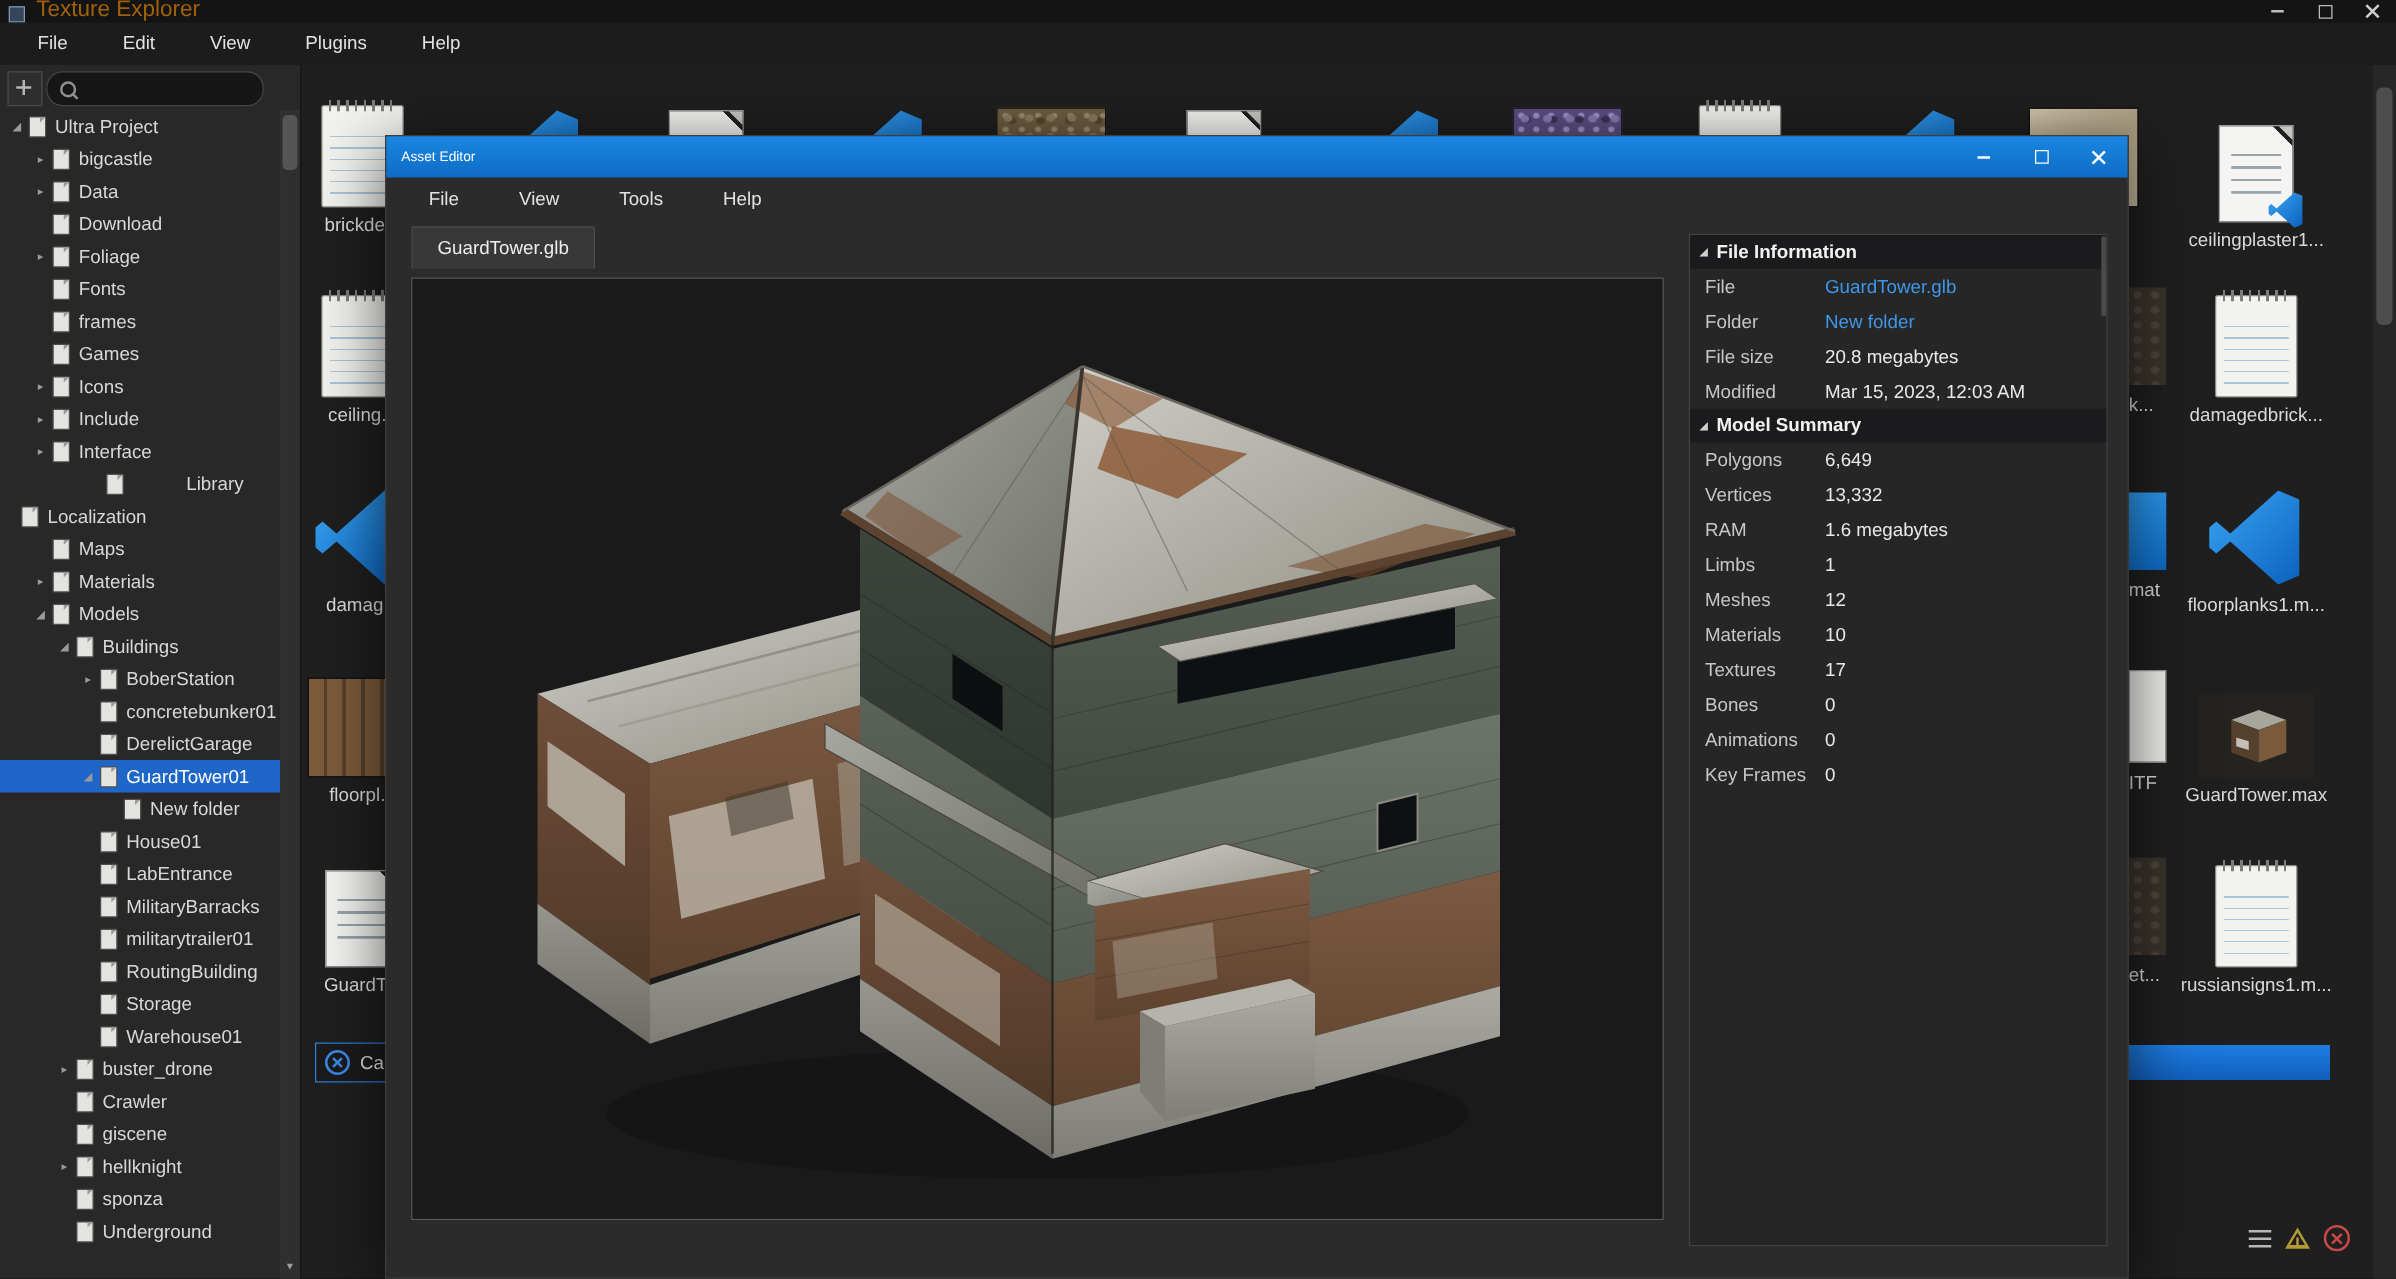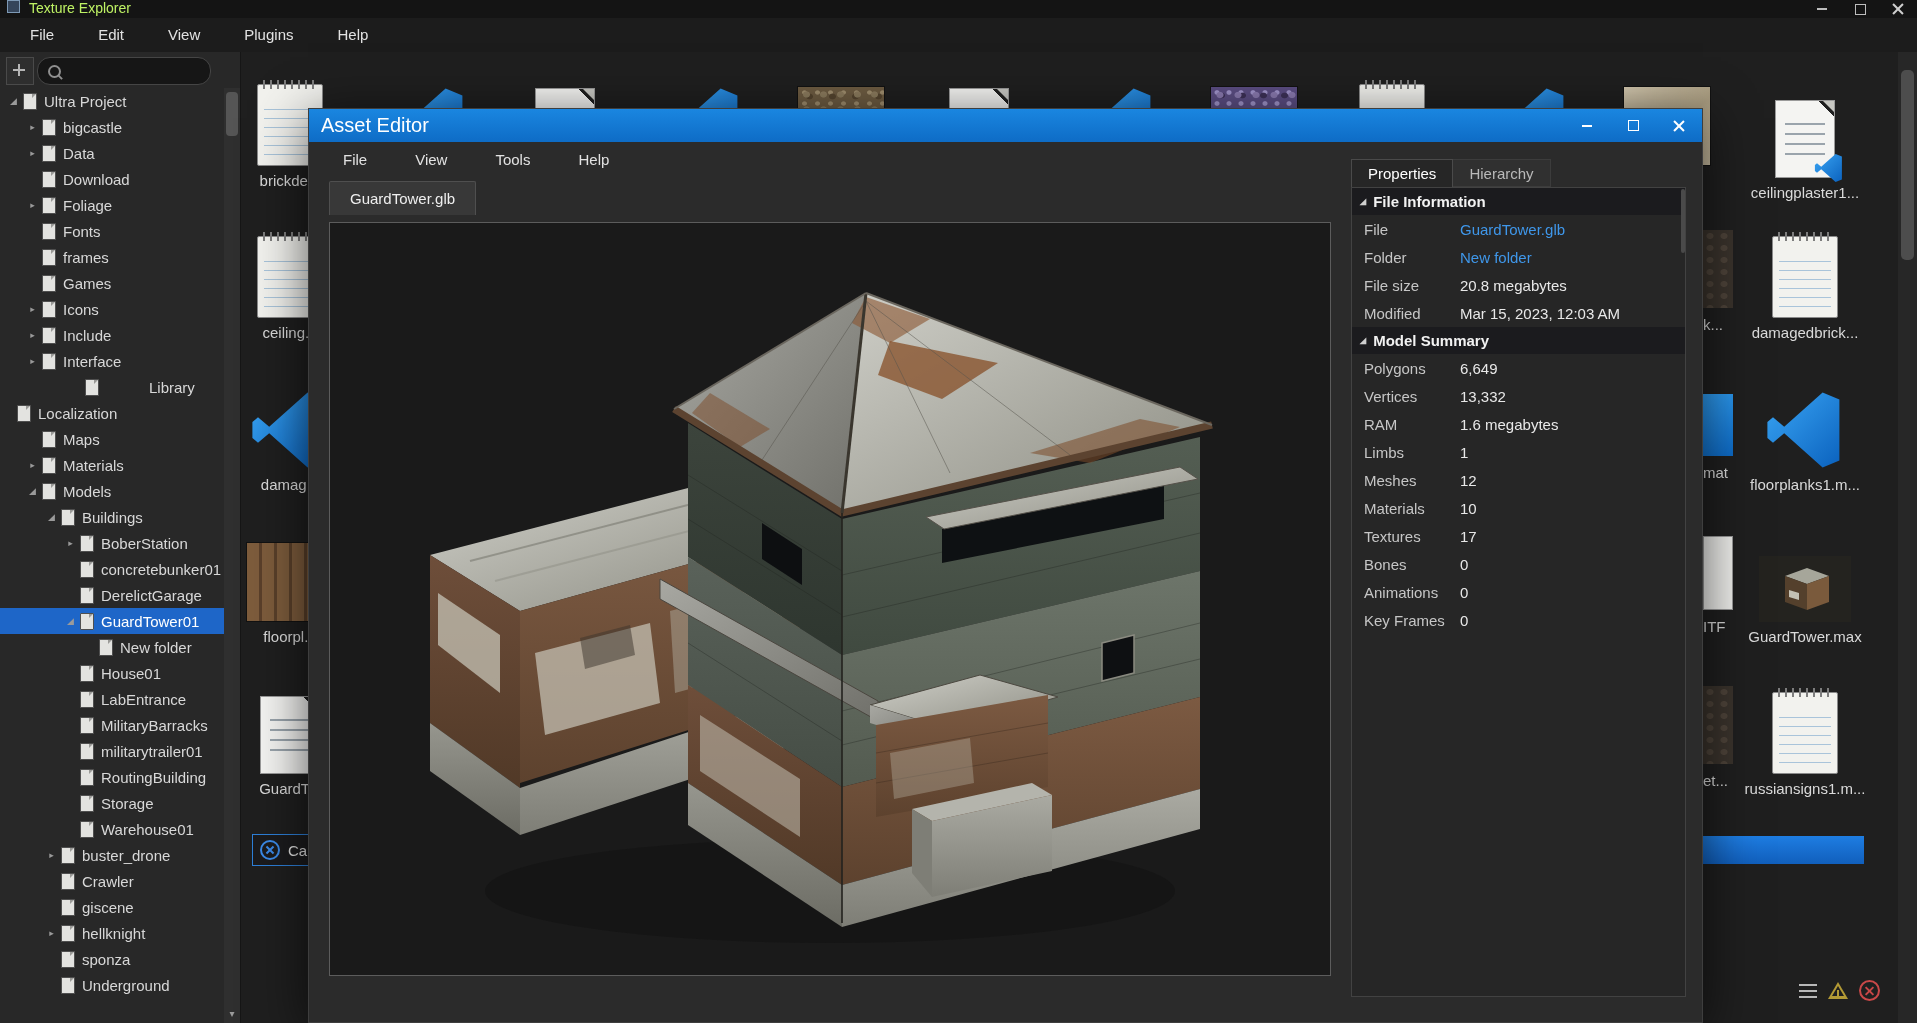--- a/index.html
+++ b/index.html
@@ -1,20 +1,20 @@
 <!DOCTYPE html>
 <html><head>
 <meta charset="utf-8">
 <style>
   html,body{margin:0;padding:0;background:#111;}
   body{width:1917px;height:1023px;position:relative;overflow:hidden;
        font-family:"Liberation Sans",sans-serif;color:#ddd;}
   
   .titlebar{position:absolute;left:0;top:0;width:1917px;height:18px;background:#141414;
-            display:flex;align-items:flex-start;font-size:14px;color:#bef264;z-index:4;}
+            display:flex;align-items:flex-end;font-size:18px;color:#a16207;z-index:4;}
   .appico{width:11px;height:11px;margin:0 9px 0 7px;border:1px solid #7d99b5;background:#35455a;}
   .titlebar .wbtns{margin-left:auto;display:flex;}
   .wbtn{width:38px;height:18px;display:flex;align-items:center;justify-content:center;position:relative;}
   .ic-min{width:10px;height:2px;background:#bdbdbd;}
   .ic-max{width:9px;height:9px;border:1px solid #bdbdbd;}
   .ic-close{width:12px;height:12px;position:relative;}
   .ic-close::before,.ic-close::after{content:"";position:absolute;left:-1px;top:5px;width:14px;height:2px;background:#cfcfcf;}
   .ic-close::before{transform:rotate(45deg);} .ic-close::after{transform:rotate(-45deg);}
   .menubar{position:absolute;left:0;top:18px;width:1917px;height:34px;background:#1c1c1c;
            display:flex;align-items:center;padding-left:8px;box-sizing:border-box;z-index:4;}
@@ -89,21 +89,21 @@
   .si-warn{width:0;height:0;border-left:10px solid transparent;border-right:10px solid transparent;border-bottom:17px solid #b39a35;position:relative;}
   .si-warn::after{content:"";position:absolute;left:-6px;top:4px;border-left:6px solid transparent;border-right:6px solid transparent;border-bottom:10px solid #1f1f1f;}
   .si-warn::before{content:"";position:absolute;left:-1px;top:8px;width:2px;height:6px;background:#b39a35;z-index:1;}
   .si-err{width:17px;height:17px;border:2px solid #c94848;border-radius:50%;position:relative;}
   .si-err span{position:absolute;left:3px;top:7.5px;width:11px;height:2px;background:#c94848;}
   .si-err .x1{transform:rotate(45deg);} .si-err .x2{transform:rotate(-45deg);}
   
   .aewin{position:absolute;left:308px;top:108px;width:1395px;height:915px;background:#2b2b2b;
       border:1px solid #3e3e3e;box-sizing:border-box;z-index:10;box-shadow:0 10px 50px rgba(0,0,0,.65);}
   .aetitle{position:absolute;left:0;top:0;right:0;height:33px;background:linear-gradient(#1a86e0,#0e6cc6);
-      display:flex;align-items:center;color:#fff;font-size:20px;}
+      display:flex;align-items:center;color:#fff;font-size:11px;}
   .aetitle .t{margin-left:12px;}
   .aetitle .wbtns{margin-left:auto;display:flex;height:33px;}
   .aetitle .wbtn{width:46px;height:33px;}
   .aetitle .ic-min{background:#fff;} .aetitle .ic-max{border-color:#fff;}
   .aetitle .ic-close::before,.aetitle .ic-close::after{background:#fff;}
   .aemenu{position:absolute;left:0;top:33px;right:0;height:36px;display:flex;align-items:center;padding-left:10px;}
   .aemenu .mitem{padding:0 24px;font-size:15px;}
   .aetab{position:absolute;left:20px;top:72px;height:34px;padding:0 20px;background:#383838;
       border:1px solid #4f4f4f;border-bottom:none;display:flex;align-items:center;font-size:15px;color:#eee;box-sizing:border-box;border-radius:2px 2px 0 0;}
   .viewport{position:absolute;left:20px;top:113px;width:1000px;height:752px;background:#191919;border:1px solid #5c5c5c;}
@@ -708,28 +708,20 @@
       <polygon points="560,530 640,515 644,560 564,576" fill="#c0bdb0" opacity=".35"></polygon>
 
       <polygon points="582,586 702,560 722,572 602,598" fill="#b4b4ac"></polygon>
       <polygon points="602,598 722,572 722,648 602,674" fill="url(#cc)"></polygon>
       <polygon points="582,586 602,598 602,674 582,650" fill="#7e7e76"></polygon>
       <line x1="512" y1="290" x2="512" y2="700" stroke="#23221e" stroke-width="2" opacity=".8"></line>
     </svg>
   </div>
 
   <div class="ppanel">
-    <div class="ptabs">
-      <div class="ptab active">
-          <span>Properties</span>
-        </div>
-      <div class="ptab idle">
-          <span>Hierarchy</span>
-        </div>
-    </div>
     <div class="pbody" id="prop-body">
         <div class="psec">
           <span class="sarr">◢</span>
           <span class="stitle">File Information</span>
         </div>
         <div class="prow">
           <span class="plabel">File</span>
           <span class="pval plink">GuardTower.glb</span>
         </div>
         <div class="prow">

